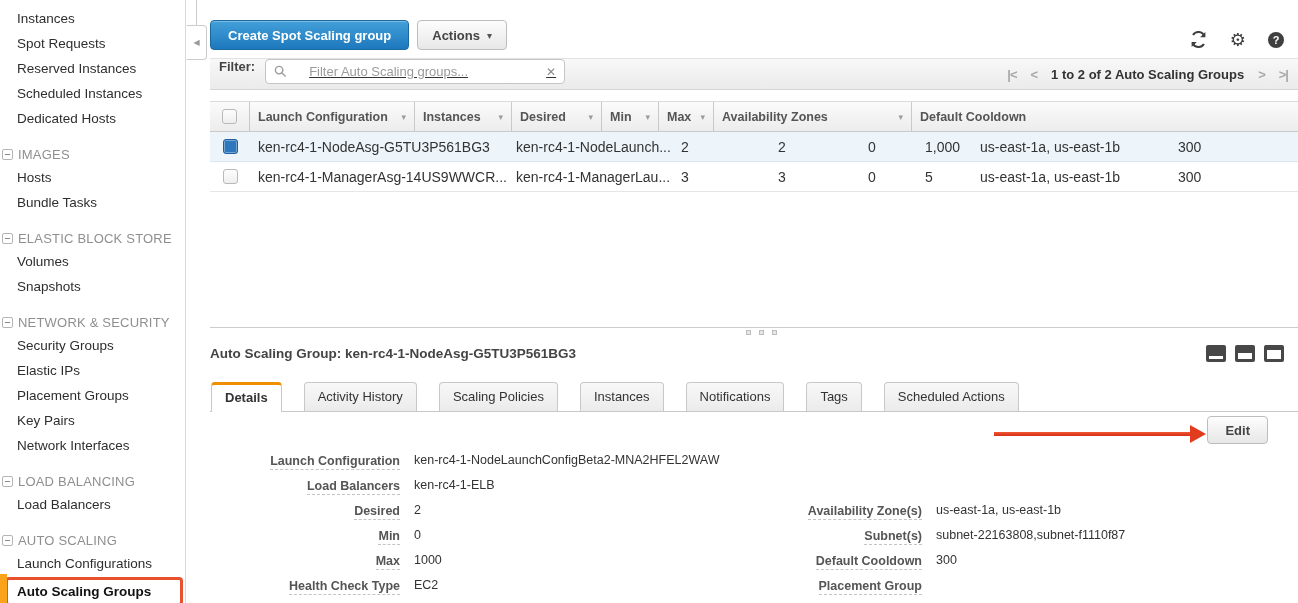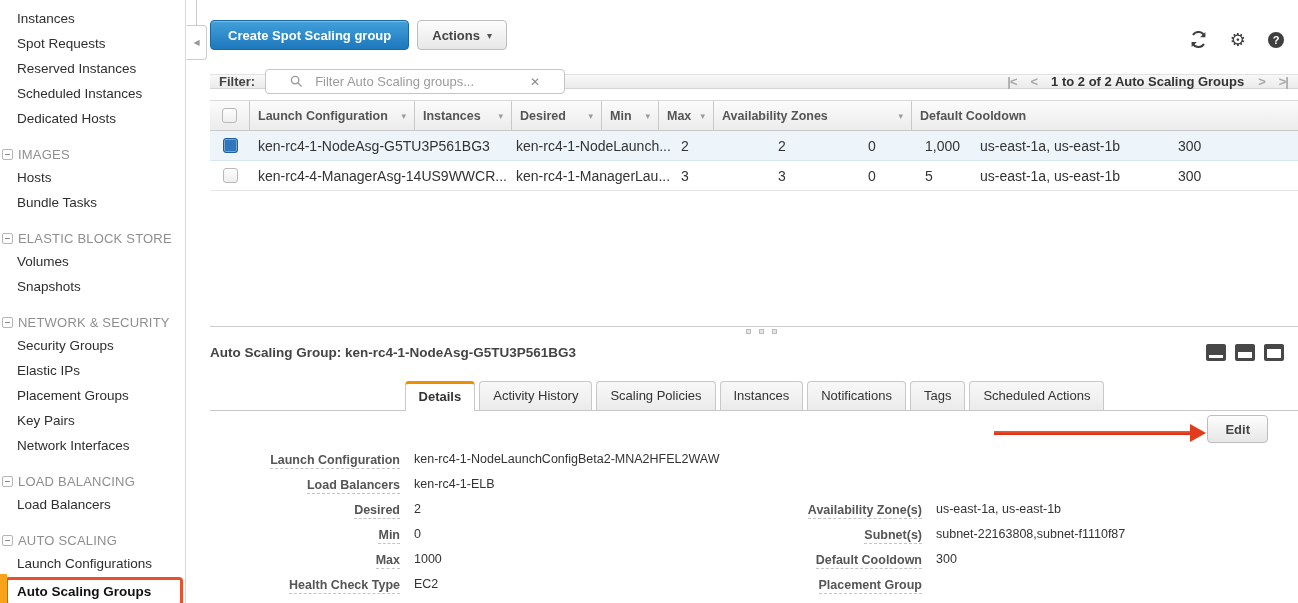--- a/index.html
+++ b/index.html
@@ -37,26 +37,26 @@
   .btn-default{background:linear-gradient(#fdfdfd,#e7e7e7);border:1px solid #bdbdbd;color:#444;padding:8px 14px;}
   .actions-btn{margin-left:8px;display:inline-flex;align-items:center;gap:7px;}
   .caret{font-size:10px;color:#555;}
   .toolbar-icons{position:absolute;right:14px;top:30px;display:flex;align-items:center;gap:22px;}
   .icon-btn{cursor:pointer;display:flex;align-items:center;justify-content:center;}
   .gear-glyph{font-size:18px;color:#3f3f3f;line-height:1;}
   .help-circle{width:16px;height:16px;border-radius:50%;background:#3f3f3f;color:#fff;
                font-size:11px;font-weight:bold;display:flex;align-items:center;justify-content:center;}
 
   
-  .filter-bar{margin-top:24px;height:15px;background:linear-gradient(#f8f8f8,#ebebeb);
+  .filter-bar{margin-top:8px;height:32px;background:linear-gradient(#f8f8f8,#ebebeb);
               border-top:1px solid #e2e2e2;border-bottom:1px solid #d5d5d5;
-              display:flex;align-items:center;padding-left:9px;position:relative;}
+              display:flex;align-items:flex-start;padding-left:9px;position:relative;}
   .filter-label{font-size:13px;font-weight:bold;color:#444;margin-right:10px;}
   .search-box{width:300px;height:25px;background:#fff;border:1px solid #c5c5c5;border-radius:4px;
-              display:flex;align-items:center;padding:0 24px;gap:10px;}
+              display:flex;align-items:center;padding:0 8px;gap:20px;text-decoration:underline;}
   .search-box input{flex:1;border:none;outline:none;font-size:13px;color:#333;background:transparent;
                     font-family:"Liberation Sans","DejaVu Sans",sans-serif;}
   .search-box input::placeholder{color:#9b9b9b;}
   .clear-x{font-size:12px;color:#8a8a8a;cursor:pointer;}
   .pagination{position:absolute;right:10px;top:0;height:100%;display:flex;align-items:center;gap:14px;}
   .pg-btn{font-size:13px;color:#a8a8a8;cursor:pointer;letter-spacing:-1px;font-weight:bold;}
   .pg-text{font-size:13px;font-weight:bold;color:#333;}
 
   
   .grid{margin-top:11px;width:1100px;}
@@ -86,21 +86,21 @@
   
   .detail-head{position:relative;padding-top:7px;height:36px;}
   .detail-title{font-size:13.5px;font-weight:bold;color:#444;}
   .layout-icons{position:absolute;right:14px;top:8px;display:flex;gap:9px;}
   .pane-icon{width:20px;height:17px;background:#474747;border-radius:2px;position:relative;cursor:pointer;}
   .pane-icon::after{content:"";position:absolute;left:3px;right:3px;bottom:3px;background:#fff;}
   .pane-icon.p1::after{height:3px;}
   .pane-icon.p2::after{height:6px;}
   .pane-icon.p3::after{height:9px;}
 
-  .tabs{display:flex;gap:4px;border-bottom:1px solid #c8c8c8;padding-left:1px;margin-top:9px;justify-content:center;}
+  .tabs{display:flex;gap:22px;border-bottom:1px solid #c8c8c8;padding-left:1px;margin-top:9px;}
   .tab{height:29px;line-height:27px;padding:0 13px;font-size:13px;color:#333;background:linear-gradient(#f8f8f8,#ebebeb);
        border:1px solid #c8c8c8;border-bottom:none;border-radius:4px 4px 0 0;cursor:pointer;white-space:nowrap;}
   .tab.active{background:#fff;border-top:3px solid #ee8f00;font-weight:bold;line-height:25px;
               margin-bottom:-1px;height:30px;}
 
   .edit-row{position:relative;height:33px;}
   .edit-btn{position:absolute;right:30px;top:4px;height:28px;padding:0 17px;}
   .red-arrow{position:absolute;right:92px;top:15px;width:212px;height:20px;}
   .arrow-line{position:absolute;left:0;right:14px;top:5px;height:4px;background:linear-gradient(#f05a34,#d62c14);}
   .arrow-head{position:absolute;right:0;top:-2px;width:0;height:0;
@@ -268,21 +268,21 @@
         <div class="cell c5">0</div>
         <div class="cell c6">1,000</div>
         <div class="cell c7">us-east-1a, us-east-1b</div>
         <div class="cell c8">300</div>
       </div>
 
       <div class="grid-row">
         <div class="cell c0">
             <span class="checkbox"></span>
           </div>
-        <div class="cell c1">ken-rc4-4-ManagerAsg-14US9WWCR...</div>
+        <div class="cell c1">ken-rc4-1-ManagerAsg-14US9WWCR...</div>
         <div class="cell c2">ken-rc4-1-ManagerLau...</div>
         <div class="cell c3">3</div>
         <div class="cell c4">3</div>
         <div class="cell c5">0</div>
         <div class="cell c6">5</div>
         <div class="cell c7">us-east-1a, us-east-1b</div>
         <div class="cell c8">300</div>
       </div>
     </div>
 

